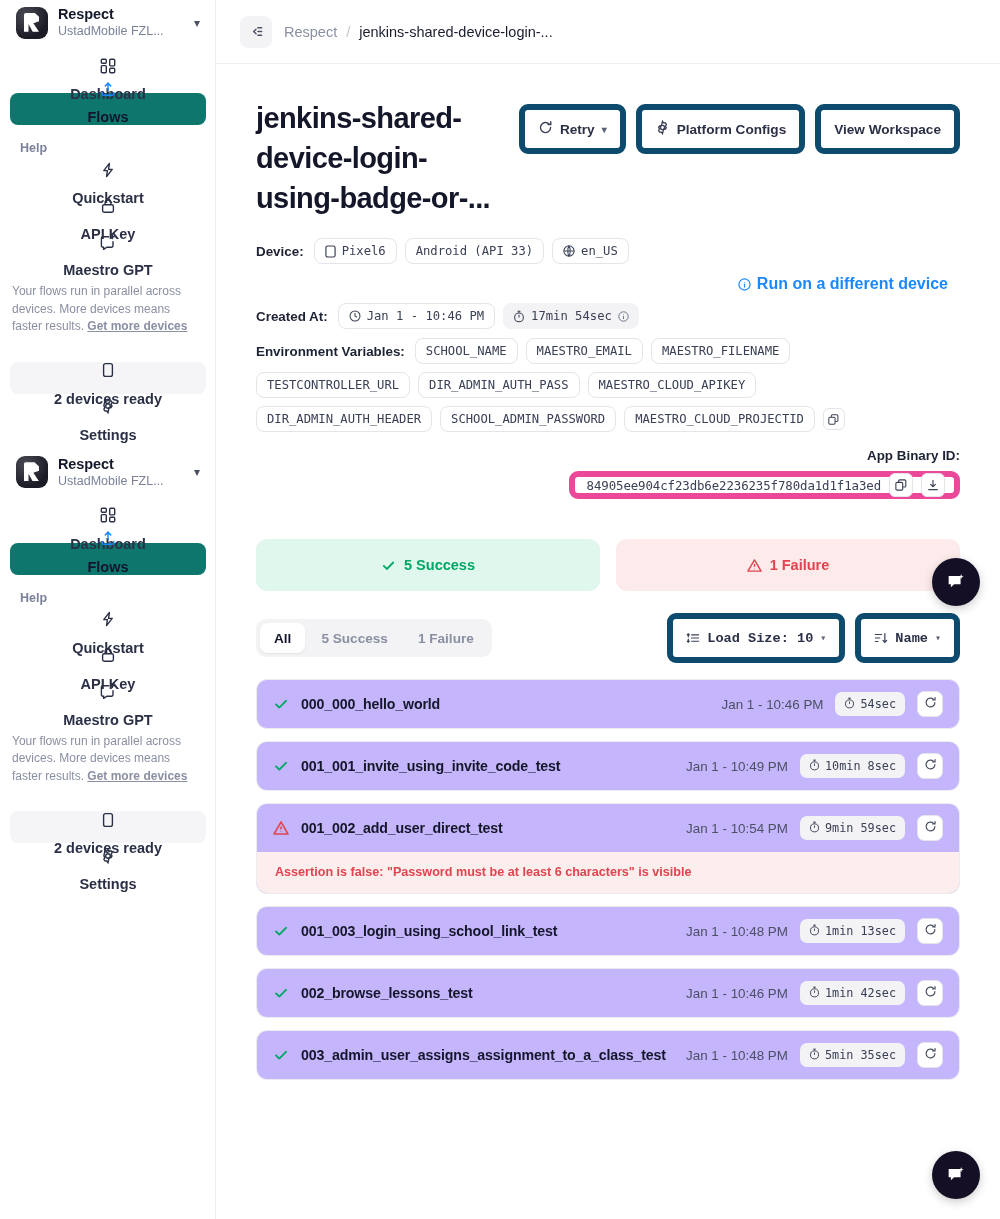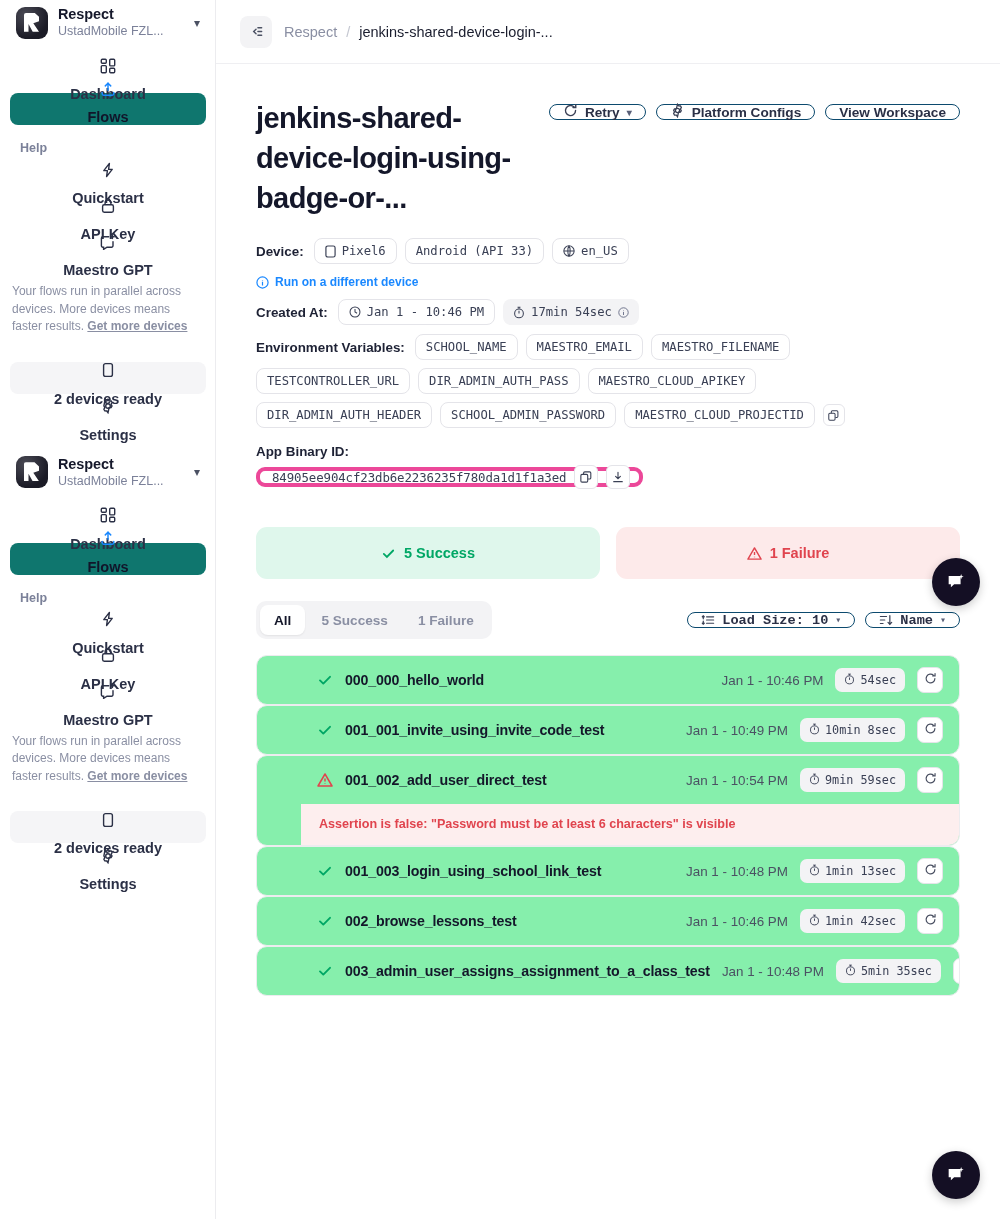--- a/index.html
+++ b/index.html
@@ -74,50 +74,50 @@
 
   .content { padding: 34px 40px 0 40px; }
 
   .head-row { display: flex; align-items: flex-start; justify-content: space-between; gap: 18px; }
   .page-title {
     font-size: 29px; line-height: 1.38; font-weight: 800; letter-spacing: -.6px;
     color: #14172a; max-width: 340px;
   }
   .actions { display: flex; gap: 10px; padding-top: 6px; }
   .btn {
-    display: inline-flex; align-items: center; gap: 7px; height: 16px; padding: 0 13px;
-    border: 1px solid #0c4a6e; border-radius: 9px; background: #fff;
+    display: inline-flex; align-items: center; gap: 7px; height: 50px; padding: 0 13px;
+    border: 6px solid #0c4a6e; border-radius: 9px; background: #fff;
     font-size: 13.6px; font-weight: 700; color: #2b3046; cursor: pointer;
     font-family: inherit; white-space: nowrap;
   }
   .btn .chev { font-size: 10px; color: #5a6078; }
 
-  .meta { margin-top: 20px; }
+  .meta { margin-top: 20px; text-align: right; }
   .meta-row { display: flex; align-items: center; flex-wrap: wrap; gap: 8px; margin-bottom: 9px; }
   .meta-label { font-size: 13.4px; font-weight: 700; color: #1e2235; margin-right: 2px; }
   .pill {
     display: inline-flex; align-items: center; gap: 6px;
     height: 26px; padding: 0 10px; border: 1px solid #e4e4e9; border-radius: 8px;
     font-family: "DejaVu Sans Mono", monospace; font-size: 12.2px; color: #3a4055; background: #fff;
     white-space: nowrap;
   }
   .pill.flat { border: none; background: #f3f3f5; }
   .link-blue {
     display: inline-flex; align-items: center; gap: 6px;
-    color: #1a88ff; font-size: 12px; font-weight: 700; cursor: pointer; margin: 2px 0 10px 0;
+    color: #1a88ff; font-size: 16px; font-weight: 700; cursor: pointer; margin: 2px 12px 10px 0;
   }
   .env-row { display: flex; flex-wrap: wrap; gap: 8px; align-items: center; max-width: 620px; }
   .icon-btn {
     width: 22px; height: 22px; border: 1px solid #e4e4e9; border-radius: 6px; background: #fff;
     display: inline-flex; align-items: center; justify-content: center; cursor: pointer;
   }
   .binary-label { font-size: 13.4px; font-weight: 700; margin: 16px 0 8px 0; }
   .binary-box {
     display: inline-flex; align-items: center; gap: 8px;
-    border: 4px solid #ec4899; border-radius: 9px; height: 20px; padding: 0 9px 0 12px; background: #fff;
+    border: 6px solid #ec4899; border-radius: 9px; height: 28px; padding: 0 9px 0 12px; background: #fff;
   }
   .binary-val { font-family: "DejaVu Sans Mono", monospace; font-size: 12.4px; color: #3a4055; letter-spacing: -.1px; }
   .binary-box .icon-btn { width: 24px; height: 24px; }
 
   .summary { display: flex; gap: 16px; margin-top: 40px; }
   .sum-card {
     flex: 1; height: 52px; border-radius: 11px;
     display: flex; align-items: center; justify-content: center; gap: 8px;
     font-size: 14.5px; font-weight: 700;
   }
@@ -128,22 +128,22 @@
   .tabs { display: inline-flex; align-items: center; gap: 2px; background: #f3f3f5; border-radius: 10px; padding: 4px; }
   .tab {
     height: 30px; padding: 0 14px; border-radius: 8px; display: inline-flex; align-items: center;
     font-size: 13.6px; font-weight: 600; color: #8a8fa3; cursor: pointer; white-space: nowrap;
   }
   .tab.active { background: #fff; color: #14172a; font-weight: 800; box-shadow: 0 1px 2px rgba(0,0,0,.07); }
   .tool-right { display: flex; gap: 10px; font-family: Liberation Mono, monospace; }
 
   .flows { margin-top: 16px; }
   .flow-card {
-    border: 1px solid #ececef; border-radius: 11px; background: #86efac;
-    overflow: hidden; padding-left: 44px;
+    border: 1px solid #ececef; border-radius: 11px; background: #c4b5fd;
+    margin-bottom: 12px; overflow: hidden;
   }
   .flow-row { display: flex; align-items: center; gap: 12px; height: 48px; padding: 0 16px; cursor: pointer; }
   .flow-name { font-size: 14.2px; font-weight: 700; color: #14172a; flex: 1; letter-spacing: -.15px; }
   .flow-time { font-size: 13.4px; color: #4b5163; white-space: nowrap; }
   .dur {
     display: inline-flex; align-items: center; gap: 5px; height: 24px; padding: 0 9px;
     background: #f3f3f5; border-radius: 7px;
     font-family: "DejaVu Sans Mono", monospace; font-size: 11.8px; color: #3a4055; white-space: nowrap;
   }
   .retry-ico {

